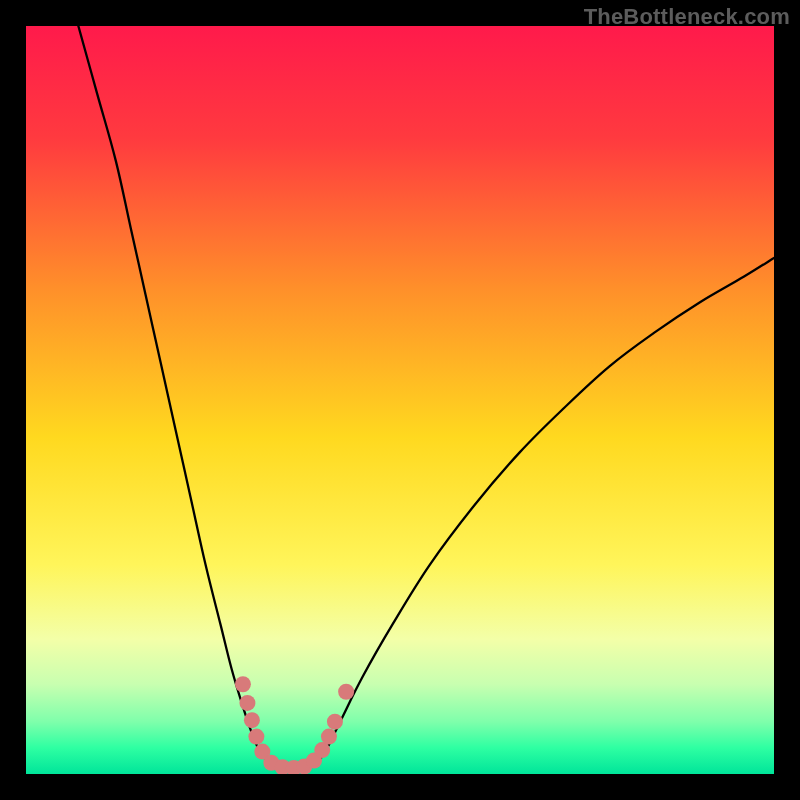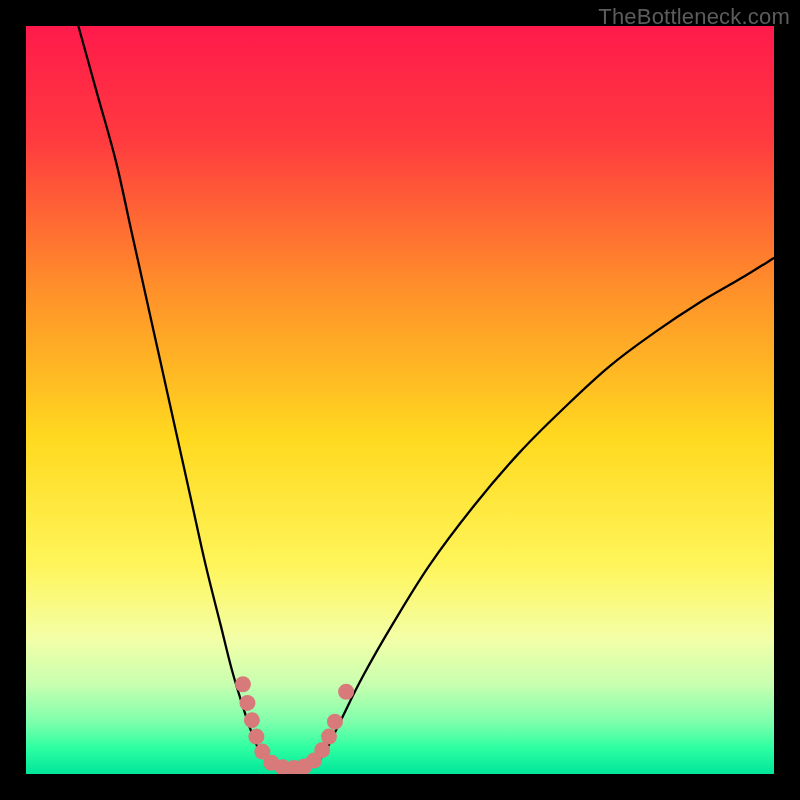--- a/index.html
+++ b/index.html
@@ -25,21 +25,21 @@
     top: 0;
     width: 748px;
     height: 748px;
   }
   .watermark {
     position: absolute;
     top: 4px;
     right: 10px;
     color: #5c5c5c;
     font-size: 22px;
-    font-weight: 400;
+    font-weight: 700;
     letter-spacing: 0.2px;
     font-family: Arial, Helvetica, sans-serif;
   }
   svg {
     display: block;
   }
 </style>
 </head>
 <body>
 

